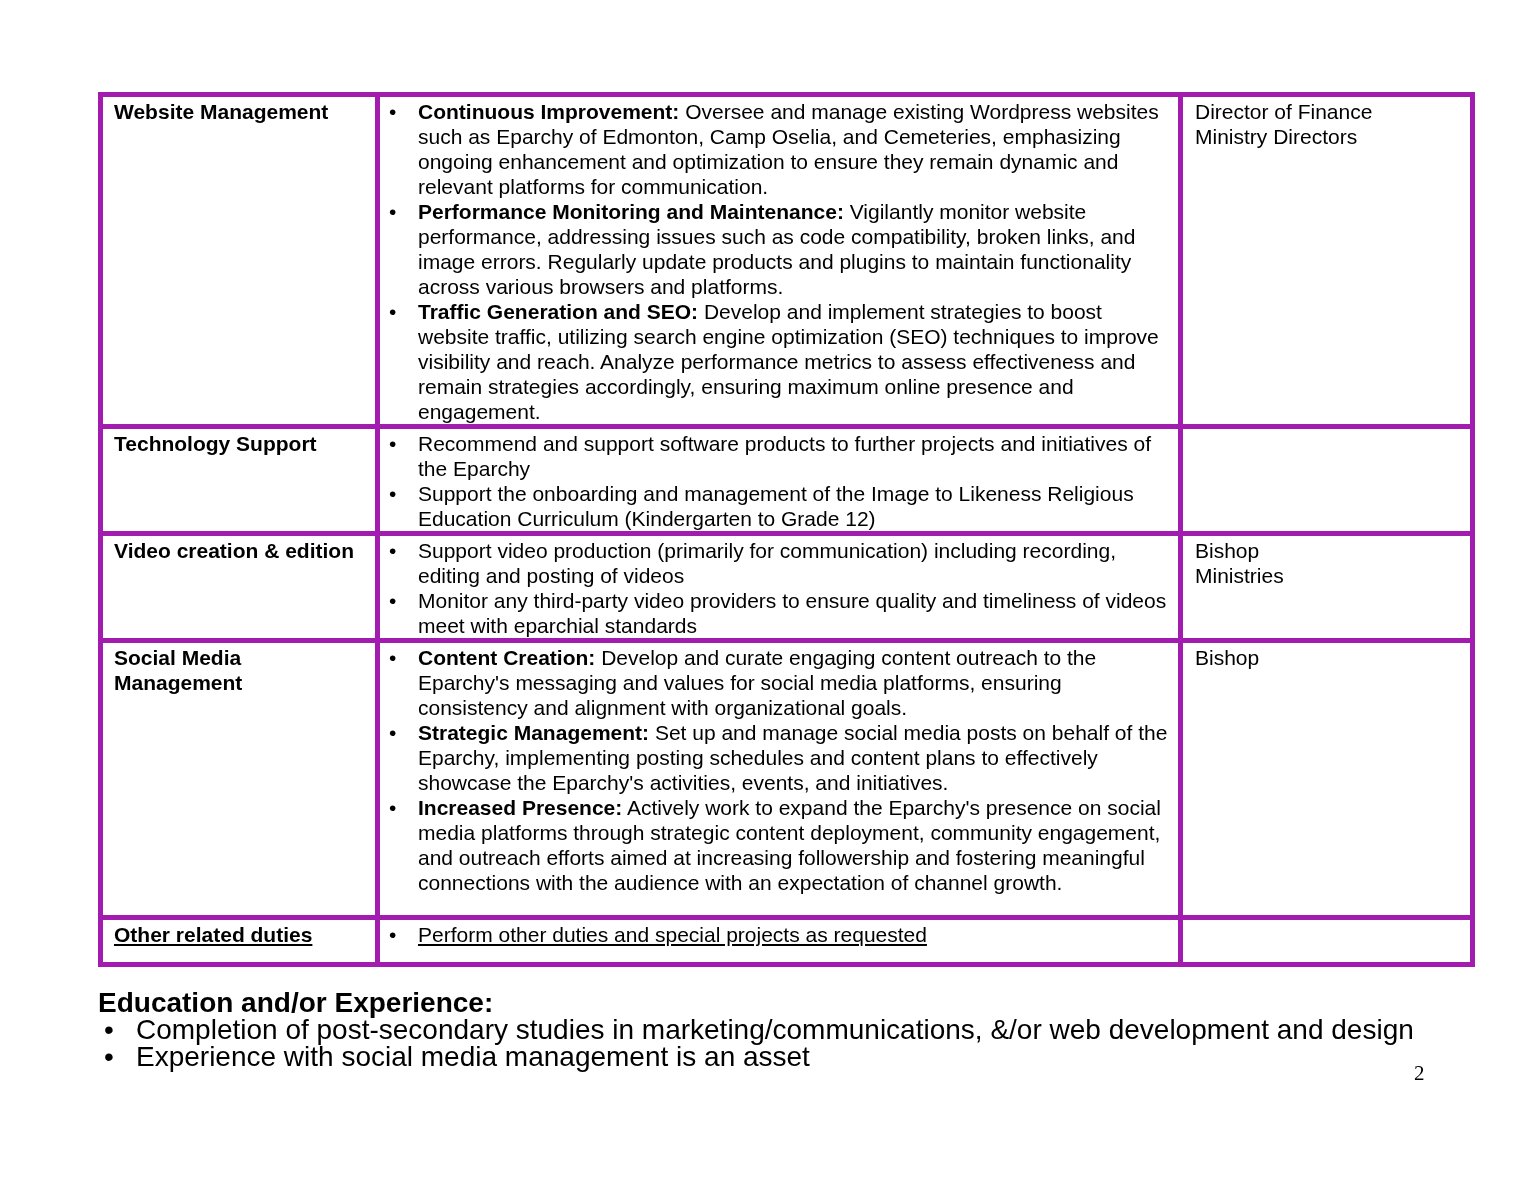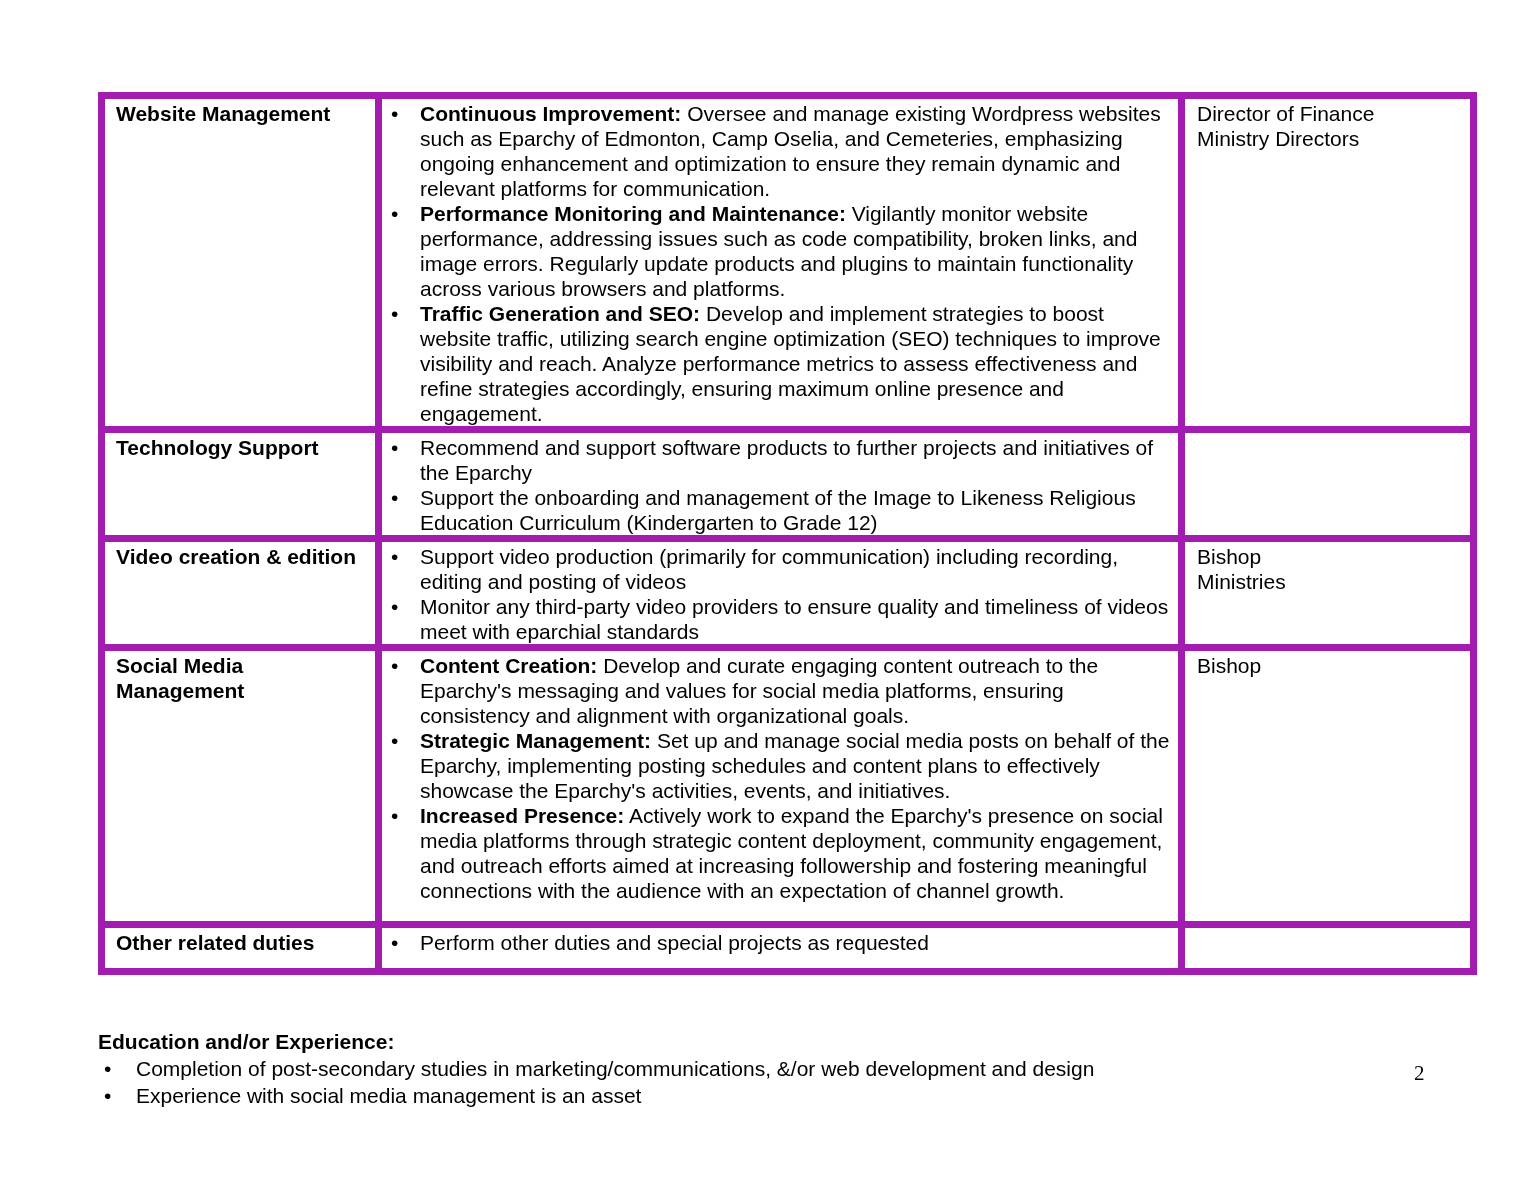--- a/index.html
+++ b/index.html
@@ -18,44 +18,44 @@
     position: absolute;
     left: 98px;
     top: 92px;
     width: 1372px;
     border-collapse: collapse;
     table-layout: fixed;
     font-size: 21px;
     line-height: 25px;
   }
   table.duties td {
-    border: 7px solid #a21caf;
+    border: 5px solid #a21caf;
     vertical-align: top;
     overflow: hidden;
   }
   tr.r1 { height: 325px; }
   tr.r2 { height: 100px; }
   tr.r3 { height: 105px; padding-left: 16px; }
   tr.r4 { height: 277px; padding-left: 12px; }
-  tr.r5 { height: 47px;  }
+  tr.r5 { height: 47px; text-decoration: underline;  }
 
   td.c1 { padding: 2px 10px 0 11px; font-weight: bold; }
   td.c2 { padding: 2px 8px 0 0; }
   td.c3 { padding: 2px 8px 0 12px; margin-left: 31px; }
 
   .bullet { position: relative; padding-left: 38px; }
   .bullet .marker { position: absolute; left: 9px; top: 0; }
 
   
   .edu {
     position: absolute;
     left: 98px;
-    top: 1028px;
+    top: 989px;
     width: 1380px;
-    font-size: 21px;
+    font-size: 28px;
     line-height: 27px;
   }
   .edu .heading { font-weight: bold; }
   .edu .bullet { padding-left: 38px; }
   .edu .bullet .marker { left: 6px; }
 
   
   .page-number {
     position: absolute;
     left: 1414px;
@@ -85,21 +85,21 @@
         <div class="bullet">
           <span class="marker">•</span>
           <span><b>Continuous Improvement:</b><span> Oversee and manage existing Wordpress websites such as Eparchy of Edmonton, Camp Oselia, and Cemeteries, emphasizing ongoing enhancement and optimization to ensure they remain dynamic and relevant platforms for communication.</span></span>
         </div>
         <div class="bullet">
           <span class="marker">•</span>
           <span><b>Performance Monitoring and Maintenance:</b><span> Vigilantly monitor website performance, addressing issues such as code compatibility, broken links, and image errors. Regularly update products and plugins to maintain functionality across various browsers and platforms.</span></span>
         </div>
         <div class="bullet">
           <span class="marker">•</span>
-          <span><b>Traffic Generation and SEO:</b><span> Develop and implement strategies to boost website traffic, utilizing search engine optimization (SEO) techniques to improve visibility and reach. Analyze performance metrics to assess effectiveness and refine strategies accordingly, ensuring maximum online presence and engagement.</span></span>
+          <span><b>Traffic Generation and SEO:</b><span> Develop and implement strategies to boost website traffic, utilizing search engine optimization (SEO) techniques to improve visibility and reach. Analyze performance metrics to assess effectiveness and remain strategies accordingly, ensuring maximum online presence and engagement.</span></span>
         </div>
       </td>
       <td class="c3">
         <div>Director of Finance</div>
         <div>Ministry Directors</div>
       </td>
     </tr>
 
     <tr class="r2">
       <td class="c1">

